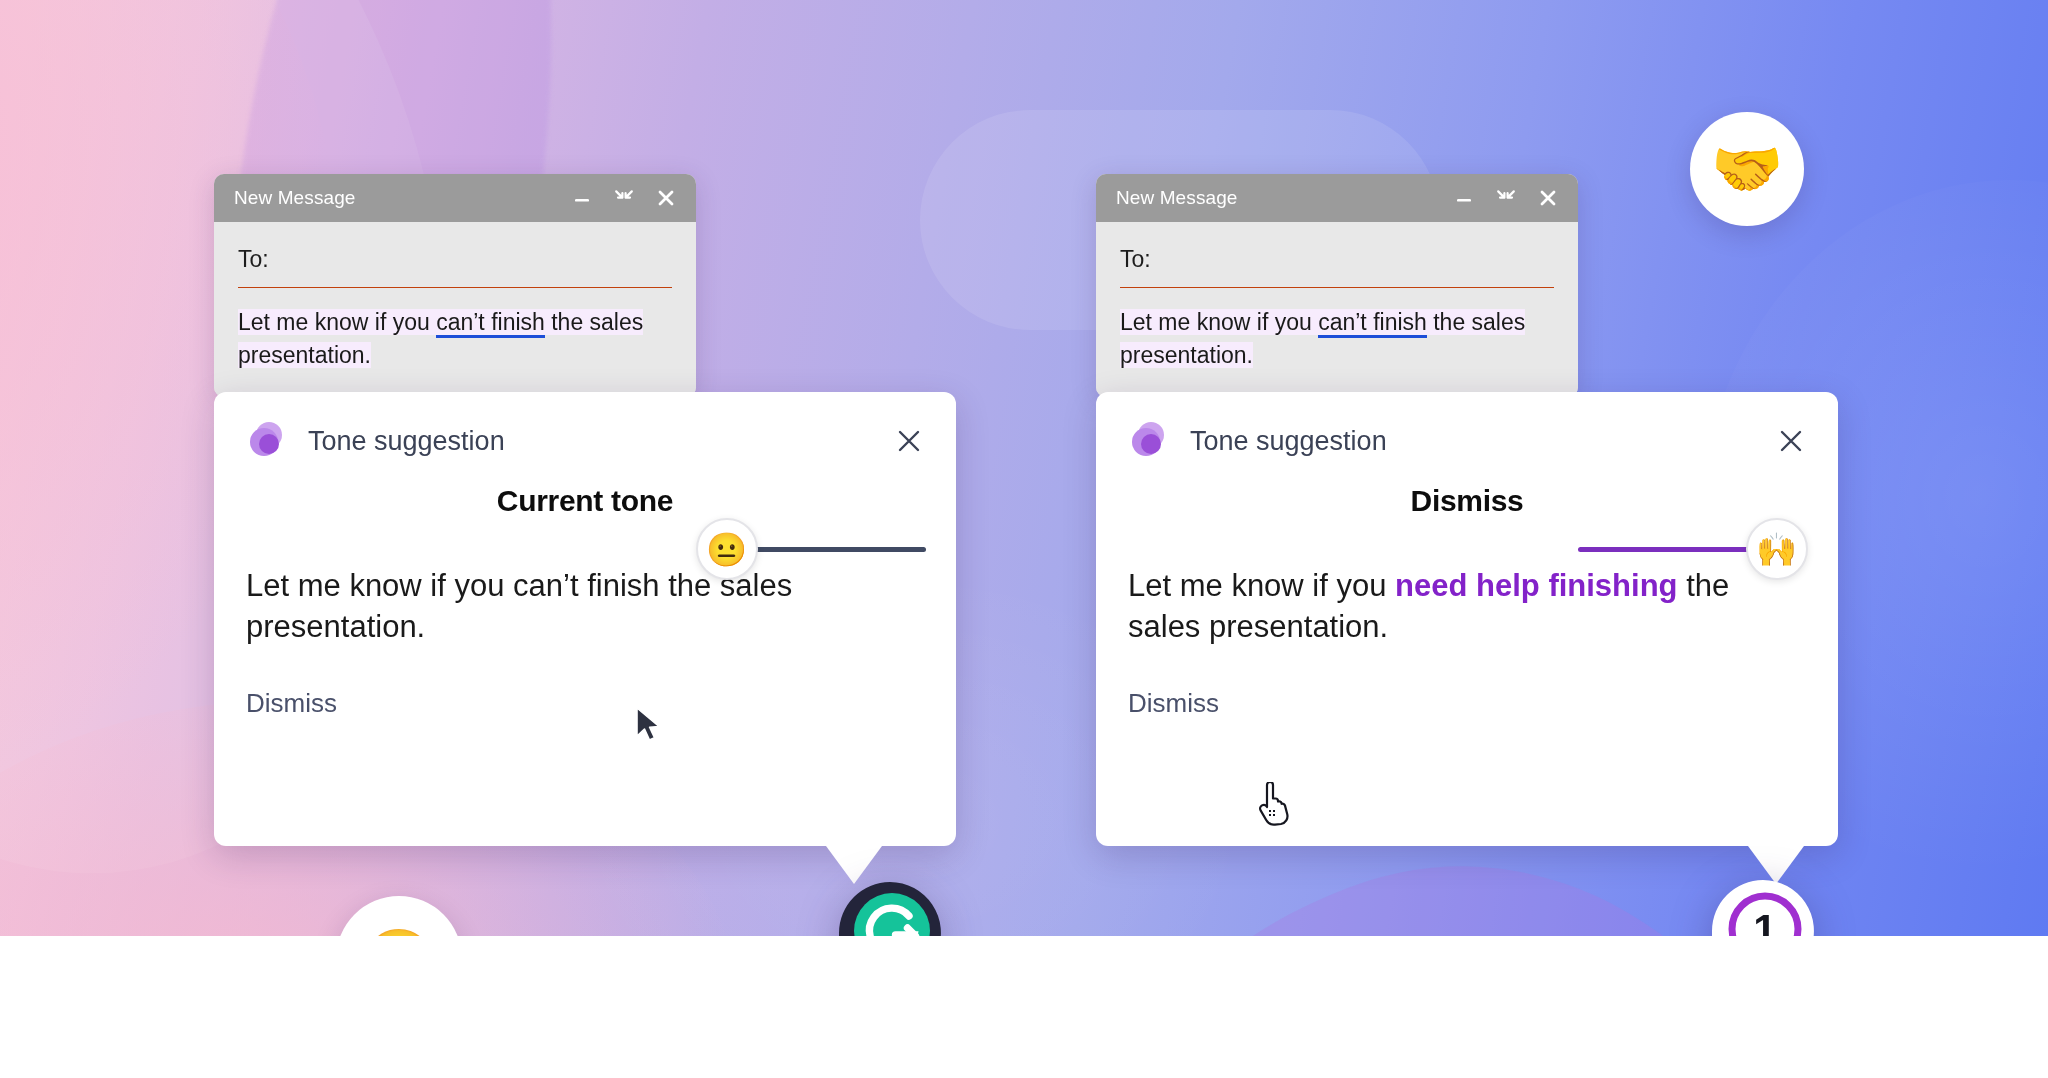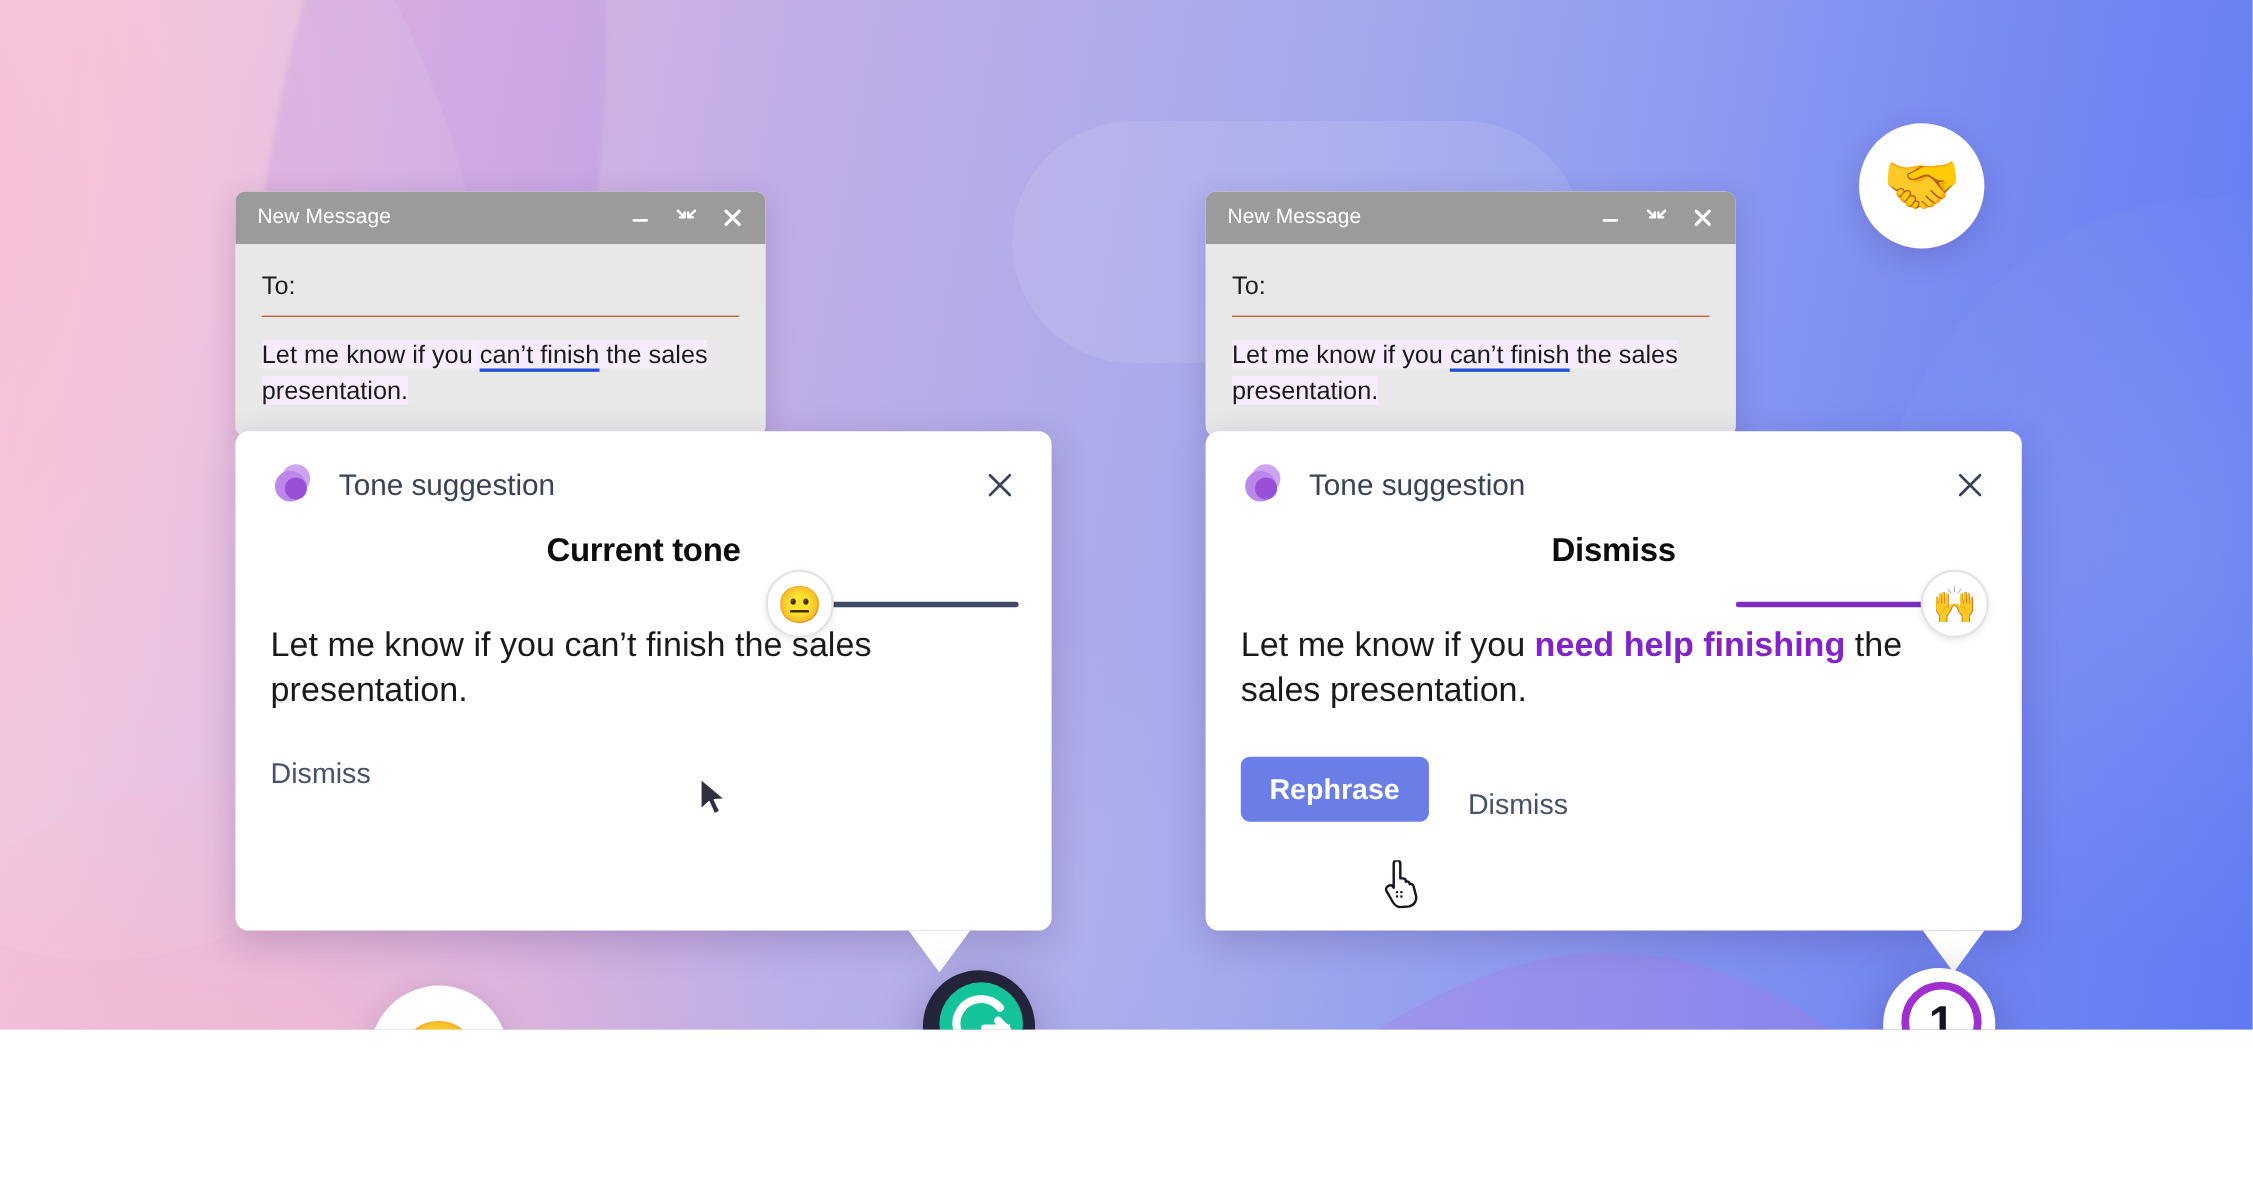--- a/index.html
+++ b/index.html
@@ -397,21 +397,20 @@
         <span class="meter-track positive"></span>
         <span class="meter-bubble">🙌</span>
       </span>
     </div>
 
     <div class="card-text">
       <span>Let me know if you </span><span class="accent">need help finishing</span><span> the sales presentation.</span>
     </div>
 
     <div class="card-actions">
-      <button class="btn-primary">Rephrase</button>
       <button class="btn-link">Dismiss</button>
     </div>
 
     <div class="card-tail" style="left:652px; top:454px;"></div>
   </div>
 
   <div class="badge" style="left:1690px; top:112px; width:114px; height:114px;">
     <span>🤝</span>
   </div>
 

